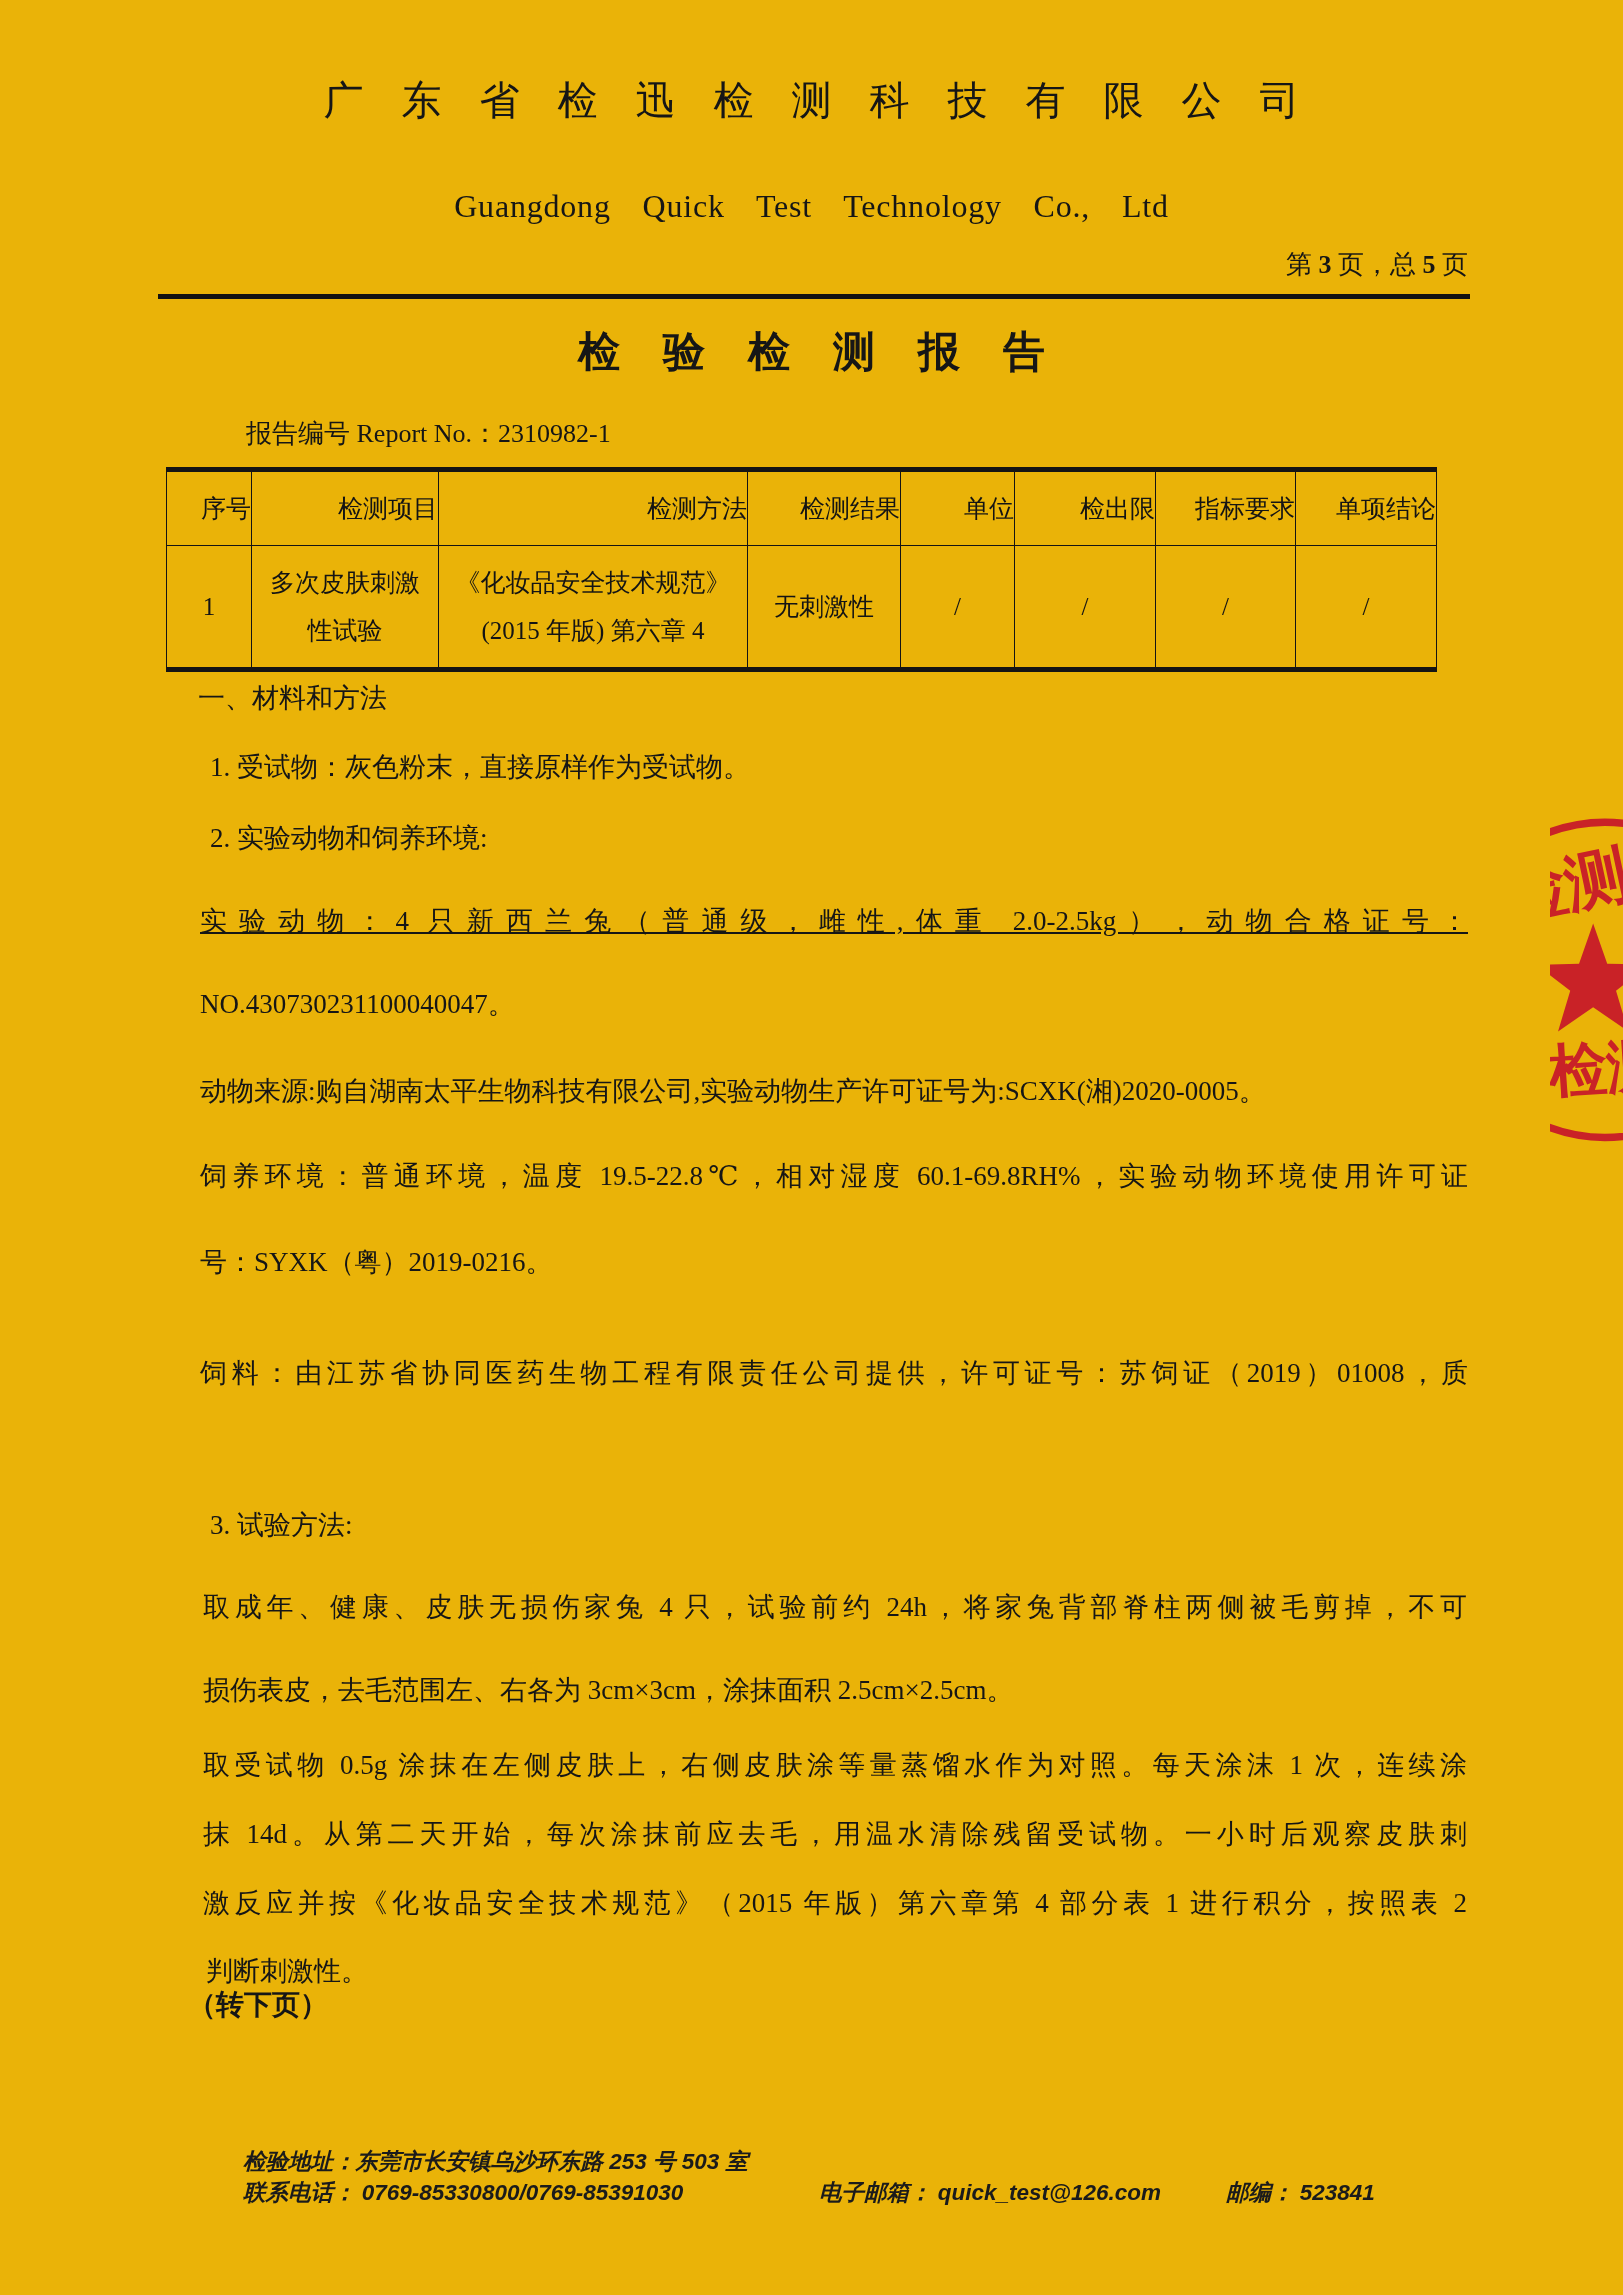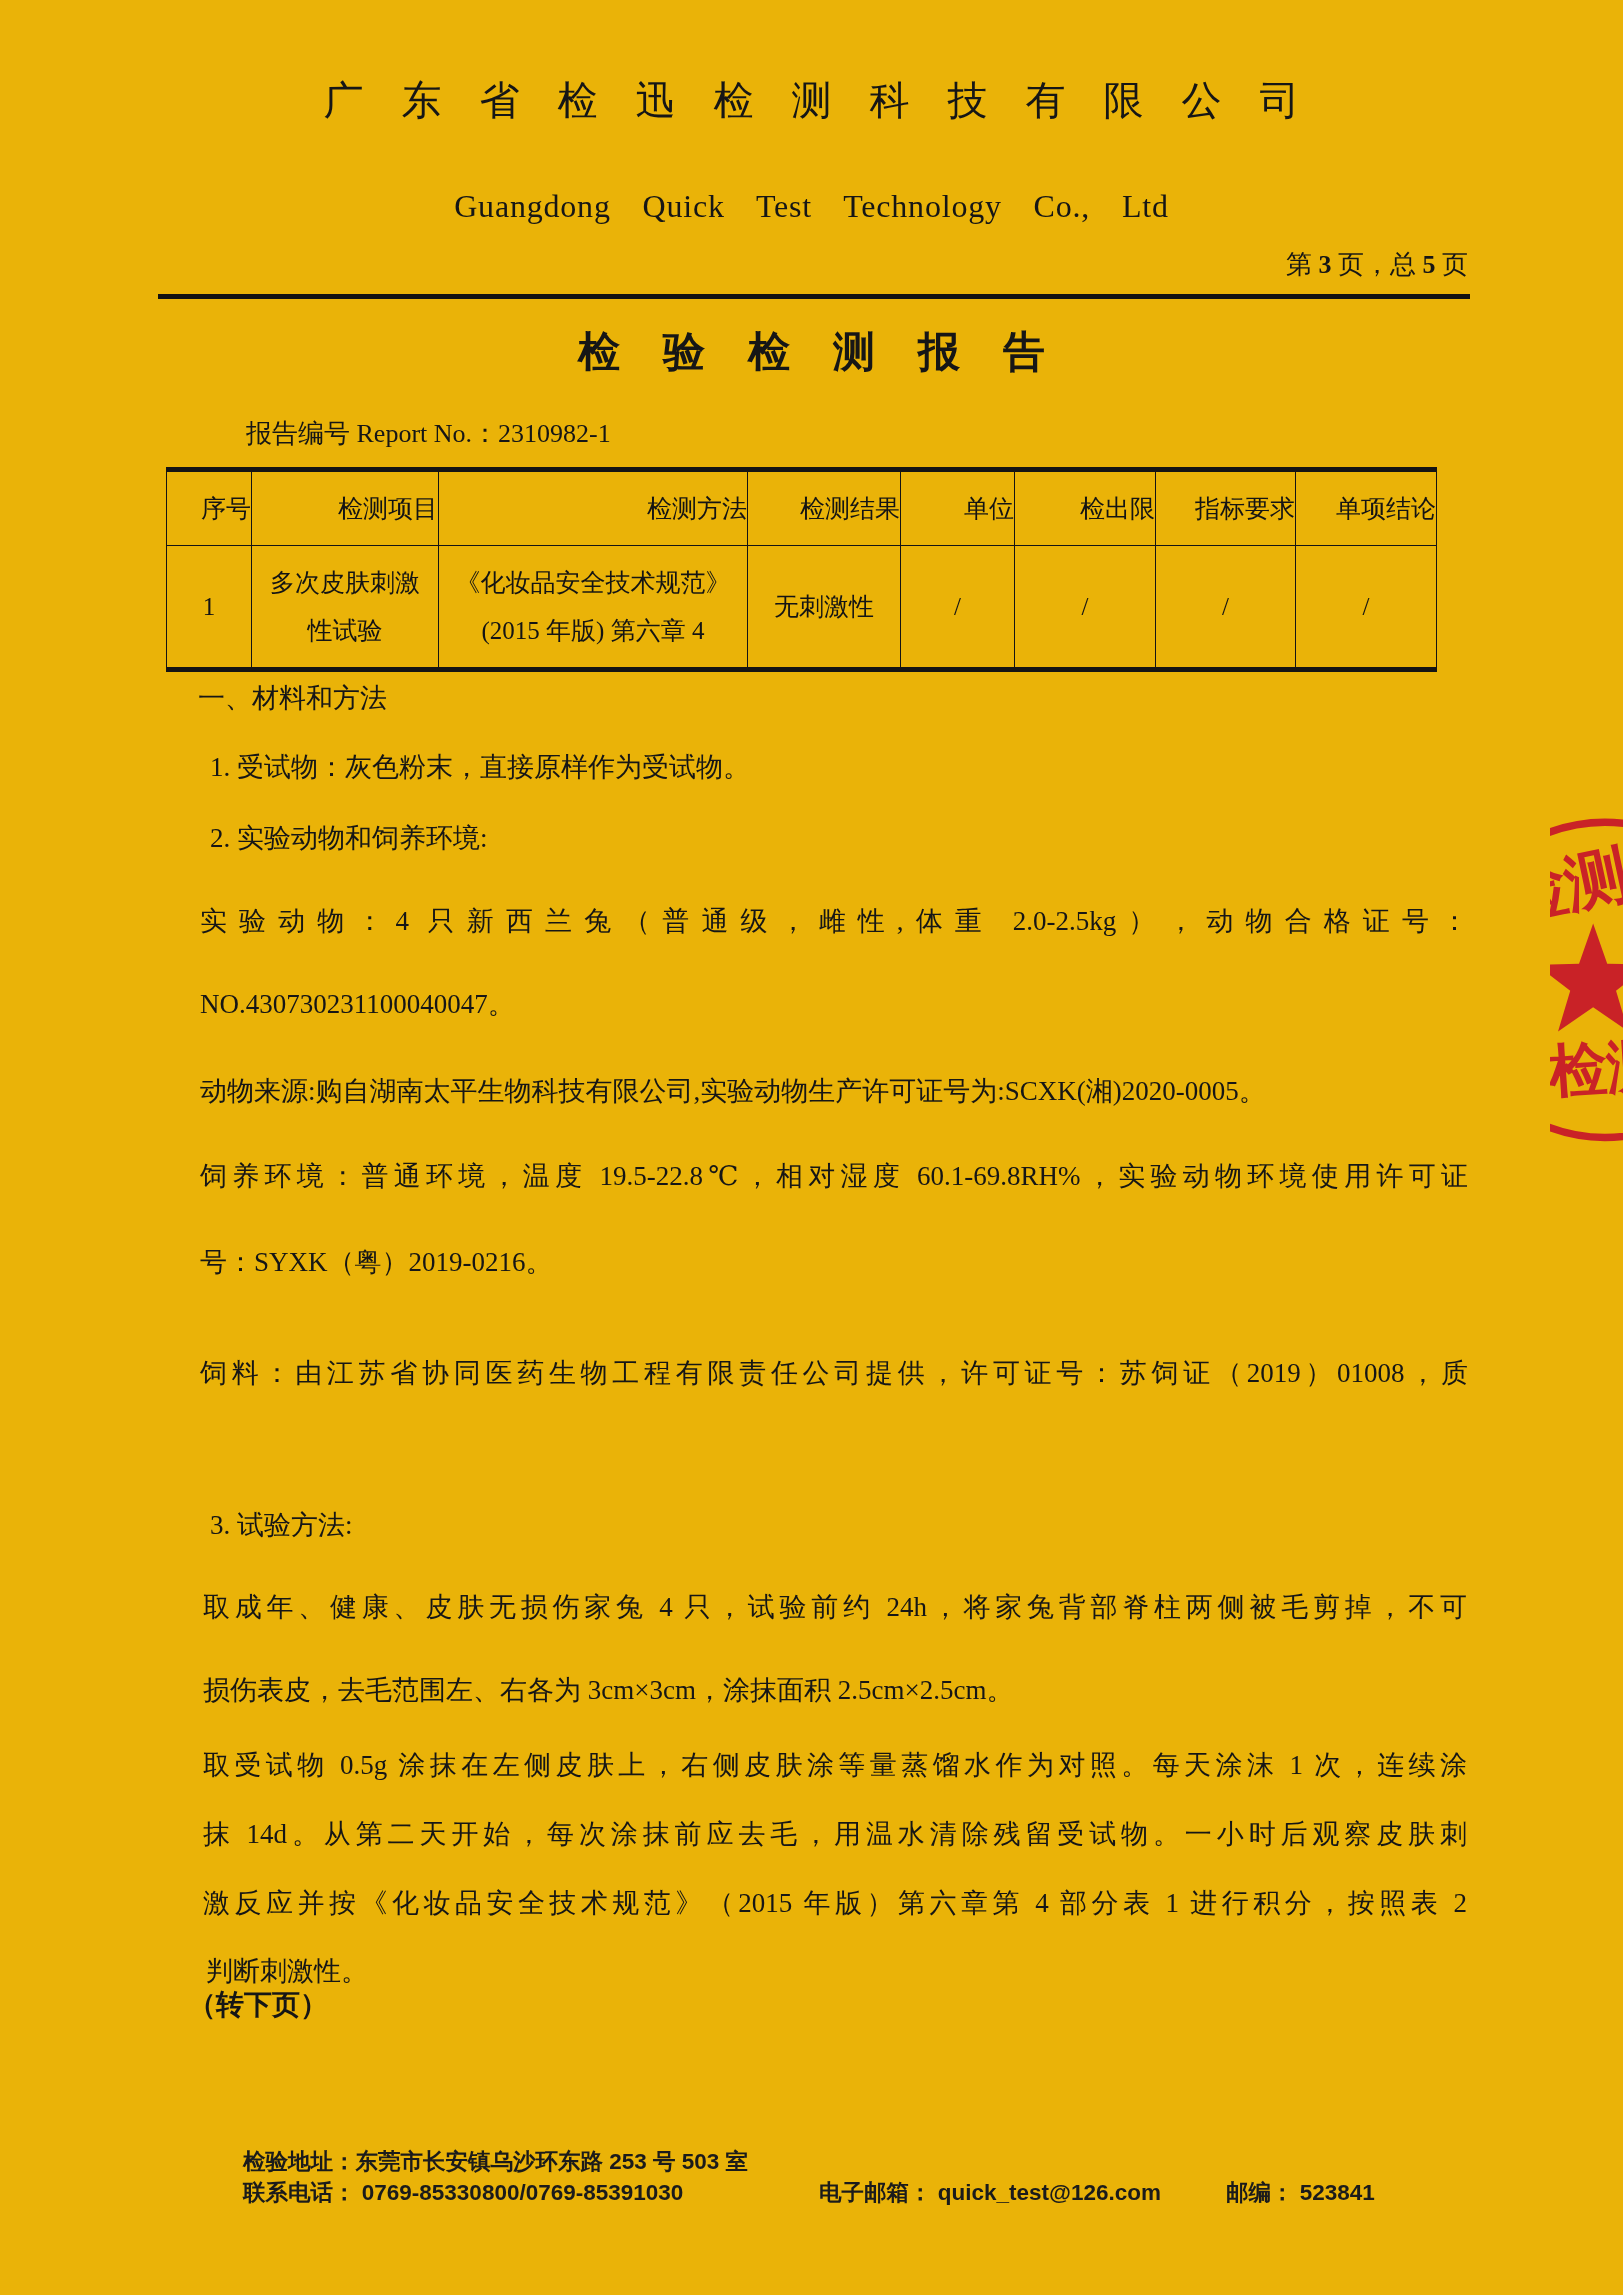--- a/index.html
+++ b/index.html
@@ -27,21 +27,21 @@
   }
   table.results td { border:1.7px solid #141414; vertical-align:middle; padding:0; overflow:hidden; }
   table.results tr.hdr td { height:73px;text-align:right; }
   table.results tr.data td { height:121px; }
   .cell-2line div { line-height:48px; white-space:nowrap; }
   .bline { position:absolute; font-size:27px; white-space:nowrap; color:#161616; }
   .just { white-space:normal; text-align:justify; text-align-last:justify; }
   .bold { font-weight:bold; }
   .footer-line {
     position:absolute; font-family:"Liberation Sans","DejaVu Sans",sans-serif;
-    font-size:22.5px; font-weight:bold; color:#1b1b1b; white-space:nowrap;
+    font-size:22.5px; font-weight:bold; color:#1b1b1b; white-space:nowrap;font-style:italic;
   }
   .stamp-svg { position:absolute; left:1550px; top:815px; }
   .stamp-svg text { font-family:"Liberation Serif","DejaVu Serif",serif; }
 </style>
 </head>
 <body>
 
 <div class="page">
 
   <div class="center-line company-cn">广东省检迅检测科技有限公司</div>
@@ -96,21 +96,21 @@
         <td>/</td>
         <td>/</td>
         <td>/</td>
       </tr>
     </tbody>
   </table>
 
   <div class="bline" style="top:680px; left:198px;">一、材料和方法</div>
   <div class="bline" style="top:749px; left:210px;">1. 受试物：灰色粉末，直接原样作为受试物。</div>
   <div class="bline" style="top:820px; left:210px;">2. 实验动物和饲养环境:</div>
-  <div class="bline just" style="top:903px; left:200px; width:1268px;">实验动物：4 只新西兰兔（普通级，雌性,体重 2.0-2.5kg），动物合格证号：</div>
+  <div class="bline just" style="top:903px; left:200px; width:1268px;text-decoration:underline;">实验动物：4 只新西兰兔（普通级，雌性,体重 2.0-2.5kg），动物合格证号：</div>
   <div class="bline" style="top:986px; left:200px;">NO.430730231100040047。</div>
   <div class="bline" style="top:1073px; left:200px;">动物来源:购自湖南太平生物科技有限公司,实验动物生产许可证号为:SCXK(湘)2020-0005。</div>
   <div class="bline just" style="top:1158px; left:200px; width:1268px;">饲养环境：普通环境，温度 19.5-22.8℃，相对湿度 60.1-69.8RH%，实验动物环境使用许可证</div>
   <div class="bline" style="top:1244px; left:200px;">号：SYXK（粤）2019-0216。</div>
   <div class="bline just" style="top:1331px; left:200px; width:1268px;margin-top:24px;">饲料：由江苏省协同医药生物工程有限责任公司提供，许可证号：苏饲证（2019）01008，质</div>
   <div class="bline" style="top:1507px; left:210px;">3. 试验方法:</div>
   <div class="bline just" style="top:1589px; left:203px; width:1264px;">取成年、健康、皮肤无损伤家兔 4 只，试验前约 24h，将家兔背部脊柱两侧被毛剪掉，不可</div>
   <div class="bline" style="top:1672px; left:203px;">损伤表皮，去毛范围左、右各为 3cm×3cm，涂抹面积 2.5cm×2.5cm。</div>
   <div class="bline just" style="top:1747px; left:203px; width:1264px;">取受试物 0.5g 涂抹在左侧皮肤上，右侧皮肤涂等量蒸馏水作为对照。每天涂沫 1 次，连续涂</div>
   <div class="bline just" style="top:1816px; left:203px; width:1264px;">抹 14d。从第二天开始，每次涂抹前应去毛，用温水清除残留受试物。一小时后观察皮肤刺</div>

